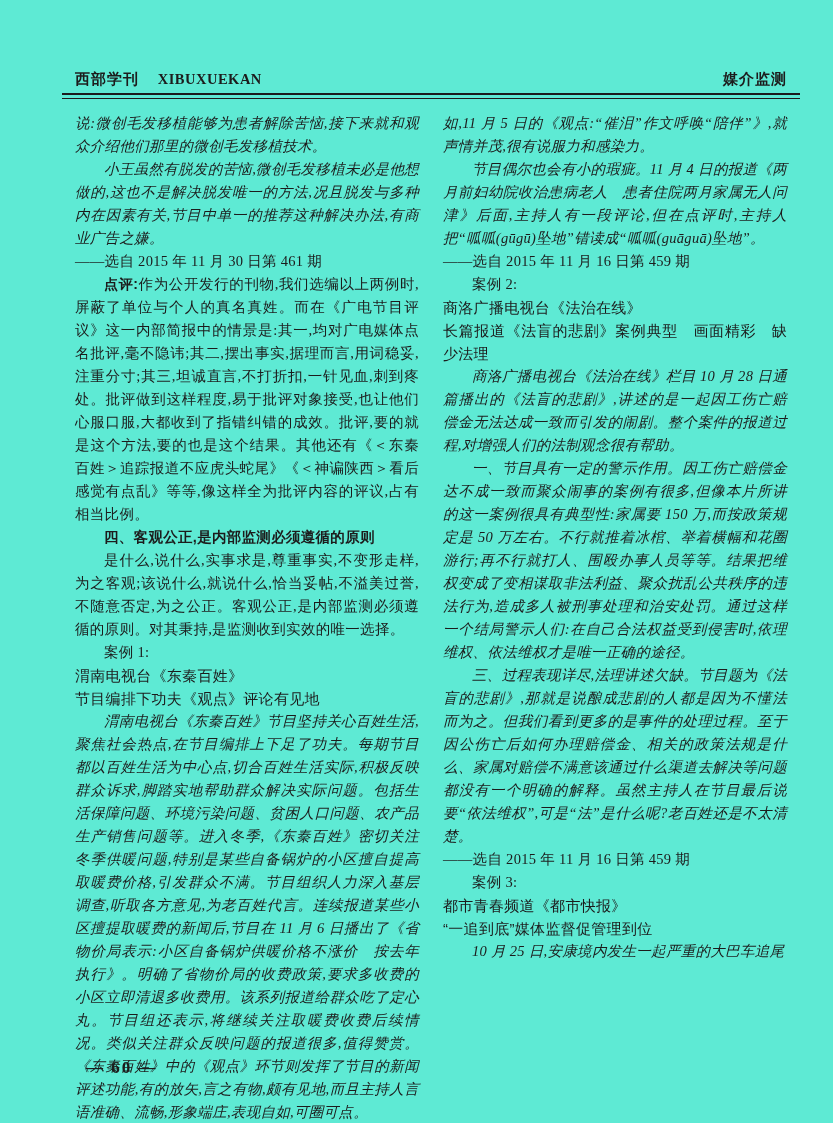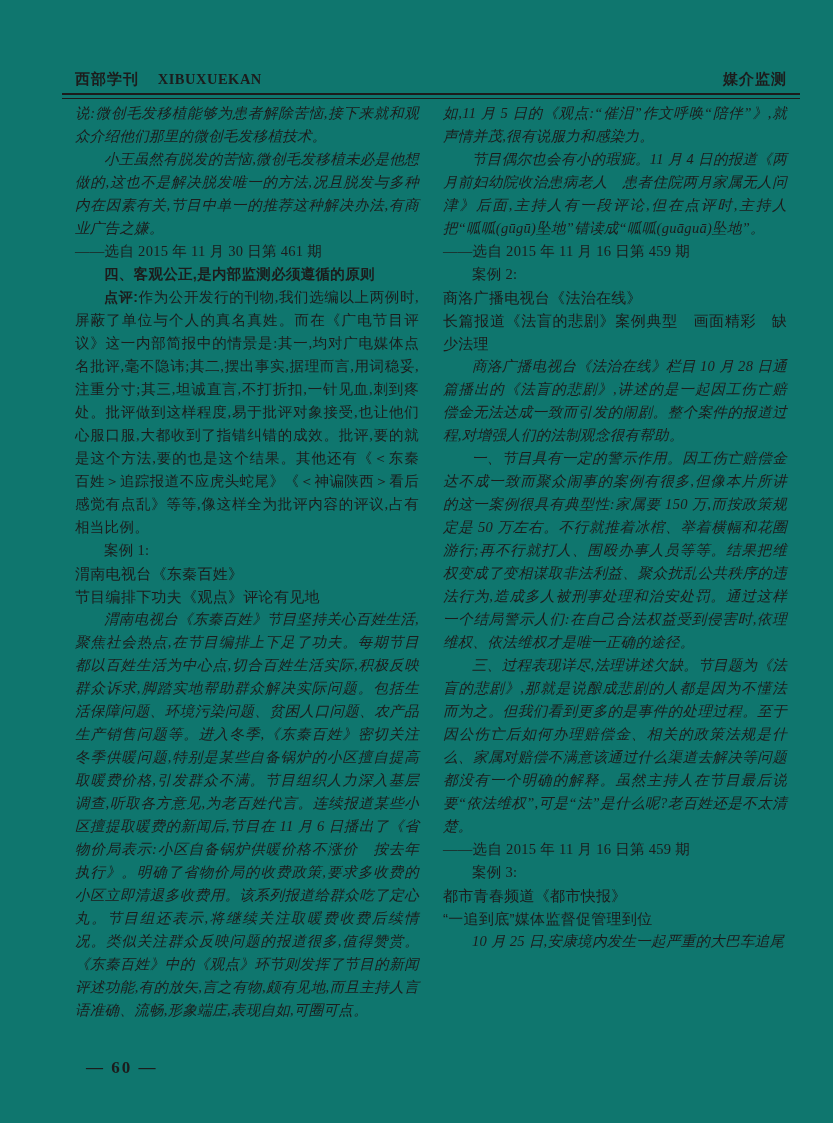--- a/index.html
+++ b/index.html
@@ -1,40 +1,40 @@
 <!DOCTYPE html>
 <html><head>
 <meta charset="utf-8">
 <style>
   html,body { margin:0; padding:0; background:#e8e8e8; }
   .page {
     position:relative;
     width:833px; height:1123px;
     margin:0 auto;
-    background:#0f766e;
+    background:#5eead4;
     color:#1c1c1c;
     font-family:"Liberation Serif","DejaVu Serif",serif;
     overflow:hidden;
   }
   
   .header {
     position:absolute; left:75px; right:46px; top:70px;
     display:flex; justify-content:space-between; align-items:baseline;
     font-size:15px; font-weight:bold; letter-spacing:1px;
   }
   .header .en { font-weight:bold; letter-spacing:0.5px; margin-left:14px; font-size:14.5px; }
   .rule {
     position:absolute; left:62px; right:33px; top:93px;
     border-top:2.5px solid #1c1c1c;
     height:2.5px;
     border-bottom:1px solid #1c1c1c;
   }
   
   .columns {
-    position:absolute; top:102px; left:75px; width:712px;
+    position:absolute; top:112px; left:75px; width:712px;
     display:flex; gap:24px;
   }
   .col { width:349px; font-size:14.5px; line-height:23px; }
   .blk {
     margin:0;
     text-align:justify;
     text-justify:inter-ideograph;
     letter-spacing:0.3px;
   }
   
@@ -72,22 +72,23 @@
     <div class="header-right">媒介监测</div>
   </header>
 
   <div class="rule"></div>
 
   <main class="columns">
     <section class="col" id="col-left">
         <p class="blk cont">说:微创毛发移植能够为患者解除苦恼,接下来就和观众介绍他们那里的微创毛发移植技术。</p>
         <p class="blk para">小王虽然有脱发的苦恼,微创毛发移植未必是他想做的,这也不是解决脱发唯一的方法,况且脱发与多种内在因素有关,节目中单一的推荐这种解决办法,有商业广告之嫌。</p>
         <p class="blk attribution">——选自 2015 年 11 月 30 日第 461 期</p>
+        <p class="blk lead"><b>点评:</b>作为公开发行的刊物,我们选编以上两例时,屏蔽了单位与个人的真名真姓。而在《广电节目评议》这一内部简报中的情景是:其一,均对广电媒体点名批评,毫不隐讳;其二,摆出事实,据理而言,用词稳妥,注重分寸;其三,坦诚直言,不打折扣,一针见血,刺到疼处。批评做到这样程度,易于批评对象接受,也让他们心服口服,大都收到了指错纠错的成效。批评,要的就是这个方法,要的也是这个结果。其他还有《＜东秦百姓＞追踪报道不应虎头蛇尾》《＜神谝陕西＞看后感觉有点乱》等等,像这样全为批评内容的评议,占有相当比例。</p>
         <p class="blk heading">四、客观公正,是内部监测必须遵循的原则</p>
-        <p class="blk lead"><b>点评:</b>作为公开发行的刊物,我们选编以上两例时,屏蔽了单位与个人的真名真姓。而在《广电节目评议》这一内部简报中的情景是:其一,均对广电媒体点名批评,毫不隐讳;其二,摆出事实,据理而言,用词稳妥,注重分寸;其三,坦诚直言,不打折扣,一针见血,刺到疼处。批评做到这样程度,易于批评对象接受,也让他们心服口服,大都收到了指错纠错的成效。批评,要的就是这个方法,要的也是这个结果。其他还有《＜东秦百姓＞追踪报道不应虎头蛇尾》《＜神谝陕西＞看后感觉有点乱》等等,像这样全为批评内容的评议,占有相当比例。</p>
+        <p class="blk comment">是什么,说什么,实事求是,尊重事实,不变形走样,为之客观;该说什么,就说什么,恰当妥帖,不溢美过誉,不随意否定,为之公正。客观公正,是内部监测必须遵循的原则。对其秉持,是监测收到实效的唯一选择。</p>
         <p class="blk case">案例 1:</p>
         <p class="blk title">渭南电视台《东秦百姓》</p>
         <p class="blk title">节目编排下功夫《观点》评论有见地</p>
         <p class="blk para">渭南电视台《东秦百姓》节目坚持关心百姓生活,聚焦社会热点,在节目编排上下足了功夫。每期节目都以百姓生活为中心点,切合百姓生活实际,积极反映群众诉求,脚踏实地帮助群众解决实际问题。包括生活保障问题、环境污染问题、贫困人口问题、农产品生产销售问题等。进入冬季,《东秦百姓》密切关注冬季供暖问题,特别是某些自备锅炉的小区擅自提高取暖费价格,引发群众不满。节目组织人力深入基层调查,听取各方意见,为老百姓代言。连续报道某些小区擅提取暖费的新闻后,节目在 11 月 6 日播出了《省物价局表示:小区自备锅炉供暖价格不涨价　按去年执行》。明确了省物价局的收费政策,要求多收费的小区立即清退多收费用。该系列报道给群众吃了定心丸。节目组还表示,将继续关注取暖费收费后续情况。类似关注群众反映问题的报道很多,值得赞赏。《东秦百姓》中的《观点》环节则发挥了节目的新闻评述功能,有的放矢,言之有物,颇有见地,而且主持人言语准确、流畅,形象端庄,表现自如,可圈可点。</p>
       </section>
     <section class="col" id="col-right">
         <p class="blk cont">如,11 月 5 日的《观点:“催泪”作文呼唤“陪伴”》,就声情并茂,很有说服力和感染力。</p>
         <p class="blk para">节目偶尔也会有小的瑕疵。11 月 4 日的报道《两月前妇幼院收治患病老人　患者住院两月家属无人问津》后面,主持人有一段评论,但在点评时,主持人把“呱呱(gūgū)坠地”错读成“呱呱(guāguā)坠地”。</p>
         <p class="blk attribution">——选自 2015 年 11 月 16 日第 459 期</p>
         <p class="blk case">案例 2:</p>

